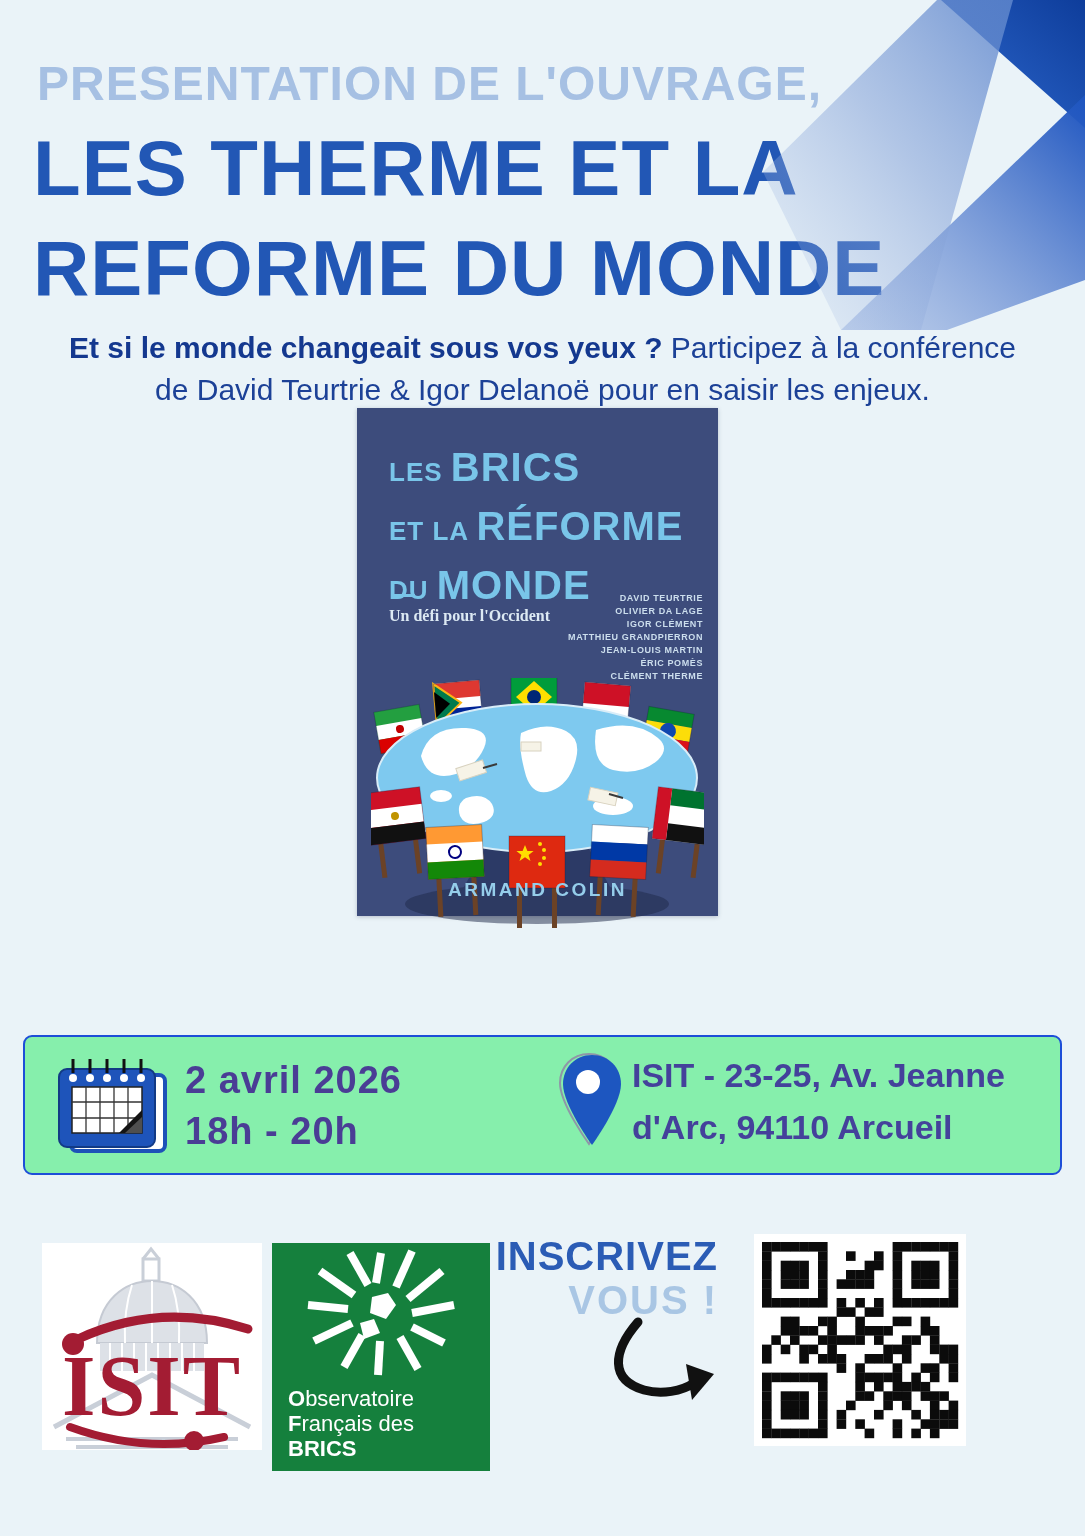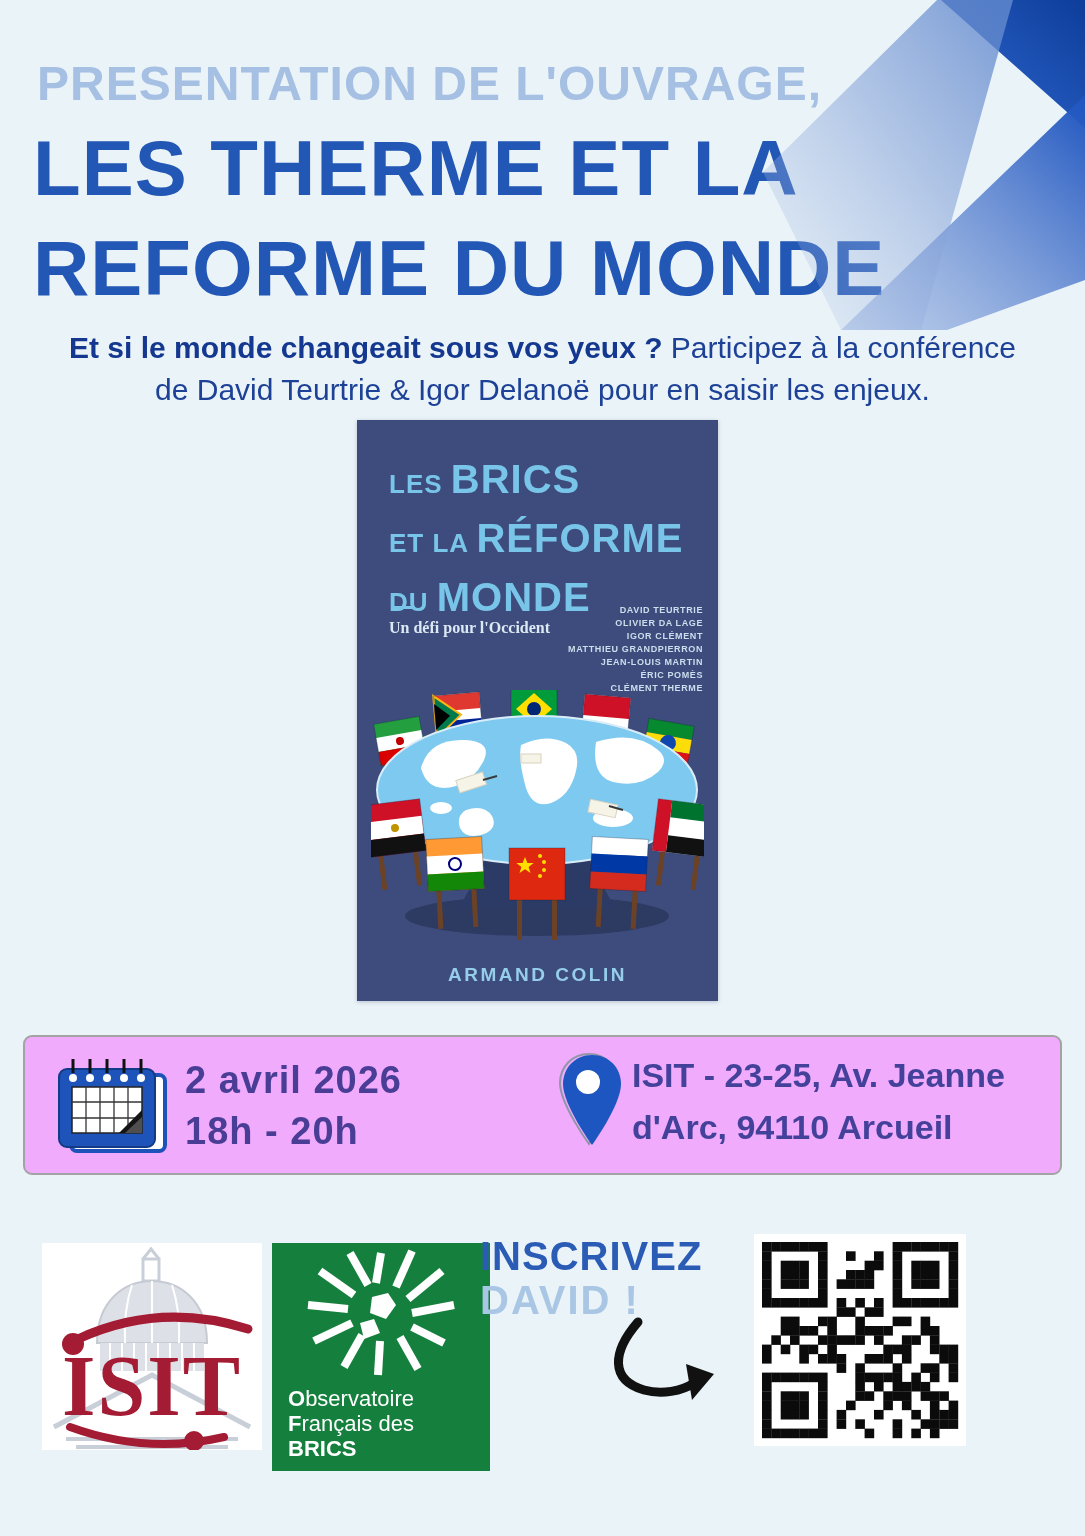--- a/index.html
+++ b/index.html
@@ -10,55 +10,55 @@
   .ribbon{position:absolute;top:0;right:0;z-index:1;}
   .kicker{position:absolute;left:37px;top:56px;font-size:48px;font-weight:700;
           letter-spacing:1px;color:#a6c0e3;z-index:2;}
   .title{position:absolute;left:33px;top:118px;font-size:78px;font-weight:700;
          color:#2257b5;line-height:100px;letter-spacing:1px;z-index:0;}
   .subtitle{position:absolute;left:0;top:327px;width:100%;text-align:center;
             font-size:30px;color:#1c4197;line-height:42px;z-index:2;}
   .subtitle .b{font-weight:700;color:#14388f;}
 
   
-  .cover{position:absolute;left:357px;top:420px;width:361px;height:581px;background:#3d4c7c;
+  .cover{position:absolute;left:357px;top:408px;width:361px;height:508px;background:#3d4c7c;
          box-shadow:0 1px 4px rgba(30,40,80,.25);}
   .cover-title{position:absolute;left:32px;top:34px;color:#79c5e9;font-weight:700;
                line-height:50px;letter-spacing:1px;white-space:nowrap;}
   .cover-title .sm{font-size:26px;}
   .cover-title .lg{font-size:40px;}
   .cover-divider{position:absolute;left:34px;top:186px;width:24px;height:3px;background:#79c5e9;}
   .cover-tagline{position:absolute;left:32px;top:199px;font-family:"Liberation Serif",serif;
                  font-weight:700;font-size:16px;color:#dce9f3;}
   .cover-authors{position:absolute;right:15px;top:184px;text-align:right;font-size:9px;
                  font-weight:700;letter-spacing:.6px;line-height:13px;color:#ccdeed;
                  list-style:none;margin:0;padding:0;}
   .cover-illo{position:absolute;left:14px;top:270px;}
   .cover-publisher{position:absolute;left:0;bottom:15px;width:100%;text-align:center;
                    font-size:19px;font-weight:700;letter-spacing:2.5px;color:#95cdea;}
 
   
-  .info-bar{position:absolute;left:23px;top:1035px;width:1039px;height:140px;background:#f0abfc;
-            border:2px solid #a3a3a3;border-radius:9px;box-sizing:border-box;}
+  .info-bar{position:absolute;left:23px;top:1035px;width:1039px;height:140px;background:#86efac;
+            border:2px solid #1d4ed8;border-radius:9px;box-sizing:border-box;}
   .cal-icon{position:absolute;left:30px;top:20px;}
   .date-text{position:absolute;left:160px;top:18px;font-size:38px;font-weight:700;
              color:#4a3d95;line-height:51px;letter-spacing:1px;}
   .pin-icon{position:absolute;left:533px;top:14px;}
   .loc-text{position:absolute;left:607px;top:12px;font-size:34px;font-weight:700;
             color:#44419b;line-height:52px;}
 
   
   .isit-box{position:absolute;left:42px;top:1243px;width:220px;height:207px;background:#fff;}
   .ofb-box{position:absolute;left:272px;top:1243px;width:218px;height:228px;background:#15803d;}
   .ofb-star{position:absolute;left:0;top:0;}
   .ofb-text{position:absolute;left:16px;bottom:10px;color:#fff;font-size:22px;line-height:25px;
             font-weight:400;}
   .ofb-text b{font-weight:700;}
   .ofb-line3{font-weight:700;}
-  .cta{position:absolute;left:480px;top:1234px;width:238px;text-align:left;line-height:44px;}
+  .cta{position:absolute;left:480px;top:1234px;width:238px;text-align:right;line-height:44px;}
   .cta-1{font-size:40px;font-weight:700;color:#2b5cb5;letter-spacing:1px;}
   .cta-2{font-size:40px;font-weight:700;color:#a9c6e4;letter-spacing:2px;}
   .arrow{position:absolute;left:586px;top:1314px;}
   .qr{position:absolute;left:754px;top:1234px;}
 </style>
 </head>
 <body>
 
 <div class="poster">
 
@@ -315,21 +315,21 @@
     </svg>
     <div class="ofb-text">
       <div><b>O</b><span>bservatoire</span></div>
       <div><b>F</b><span>rançais des</span></div>
       <div class="ofb-line3">BRICS</div>
     </div>
   </div>
 
   <div class="cta">
     <div class="cta-1">INSCRIVEZ</div>
-    <div class="cta-2">DAVID !</div>
+    <div class="cta-2">VOUS !</div>
   </div>
 
   <svg class="arrow" width="150" height="100" viewBox="0 0 150 100">
     <path d="M52,8 C26,38 24,66 58,76 C76,81 96,77 108,69" fill="none" stroke="#111" stroke-width="9" stroke-linecap="round"></path>
     <polygon points="128,60 100,50 106,86" fill="#111"></polygon>
   </svg>
 
   <svg id="qr-svg" class="qr" width="212" height="212" viewBox="0 0 212 212">
       <rect width="212" height="212" fill="#ffffff"></rect>
       <rect x="8.0" y="8.0" width="9.6" height="9.6" fill="#0b0b0b"></rect>

